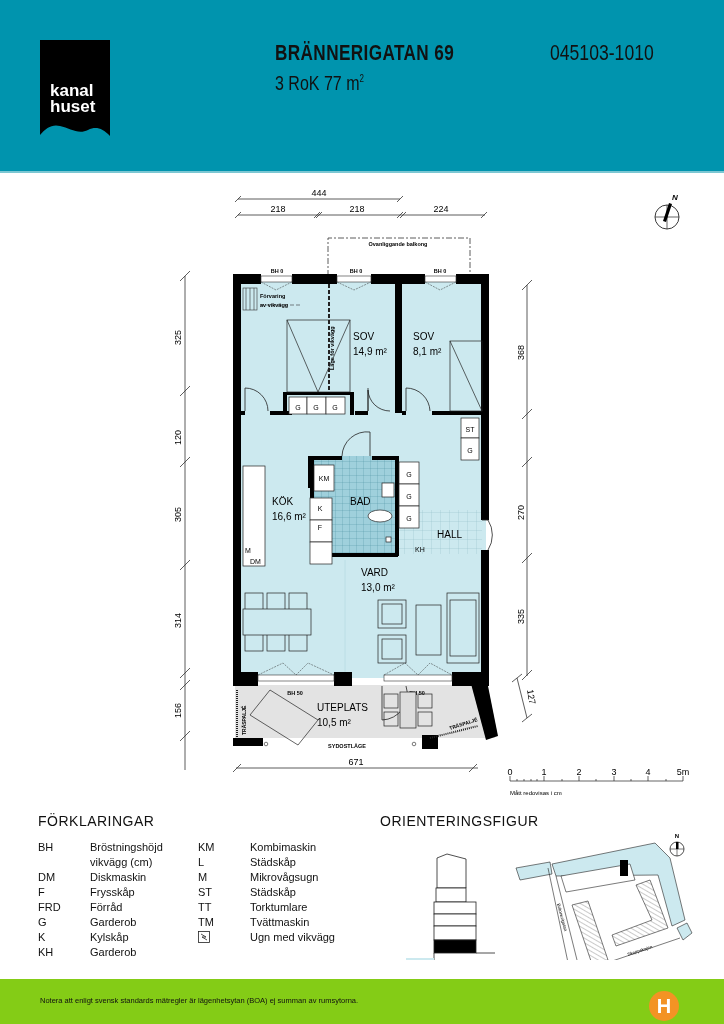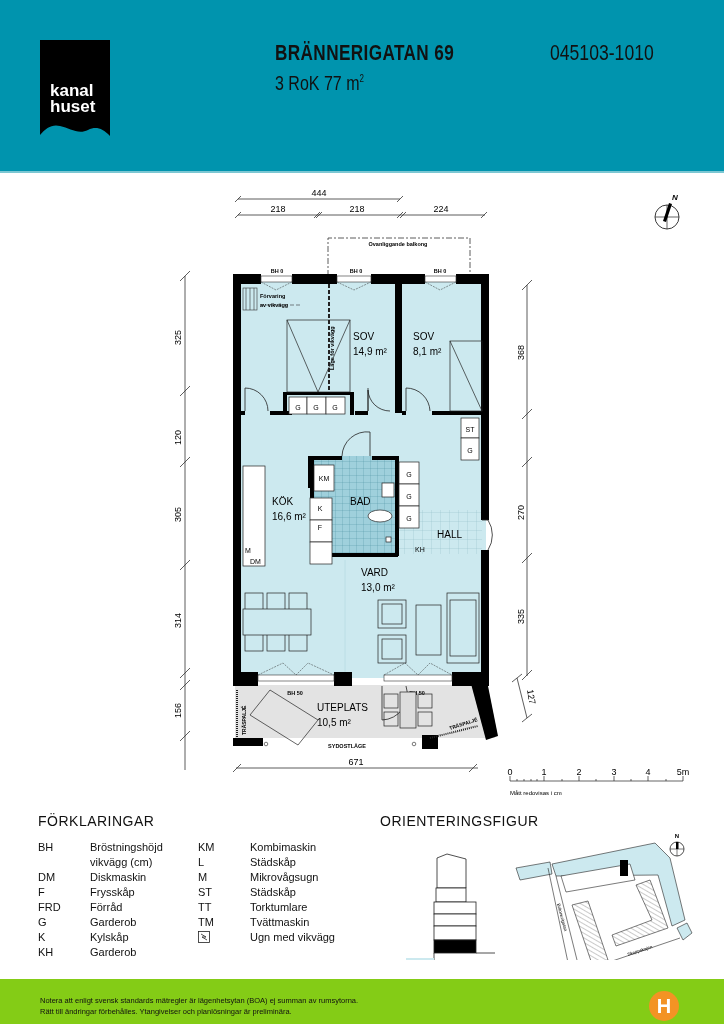--- a/index.html
+++ b/index.html
@@ -362,16 +362,15 @@
     <circle cx="297" cy="19" r="7" fill="none" stroke="#222" stroke-width="0.8"></circle>
     <path d="M290 19 H304 M297 12 V26" stroke="#222" stroke-width="0.6"></path>
     <rect x="296" y="12" width="2.5" height="7" fill="#000"></rect>
     <text x="297" y="8" font-size="6" font-weight="bold" text-anchor="middle">N</text>
   </g>
 </svg>
 
 <div class="footer">
   <div class="footer-note">
     <div>Notera att enligt svensk standards mätregler är lägenhetsytan (BOA) ej summan av rumsytorna.</div>
-    <div>Rätt till ändringar förbehålles. Ytangivelser och planlösningar är preliminära.</div>
   </div>
   <div class="hbadge">H</div>
 </div>
 
 </body></html>

